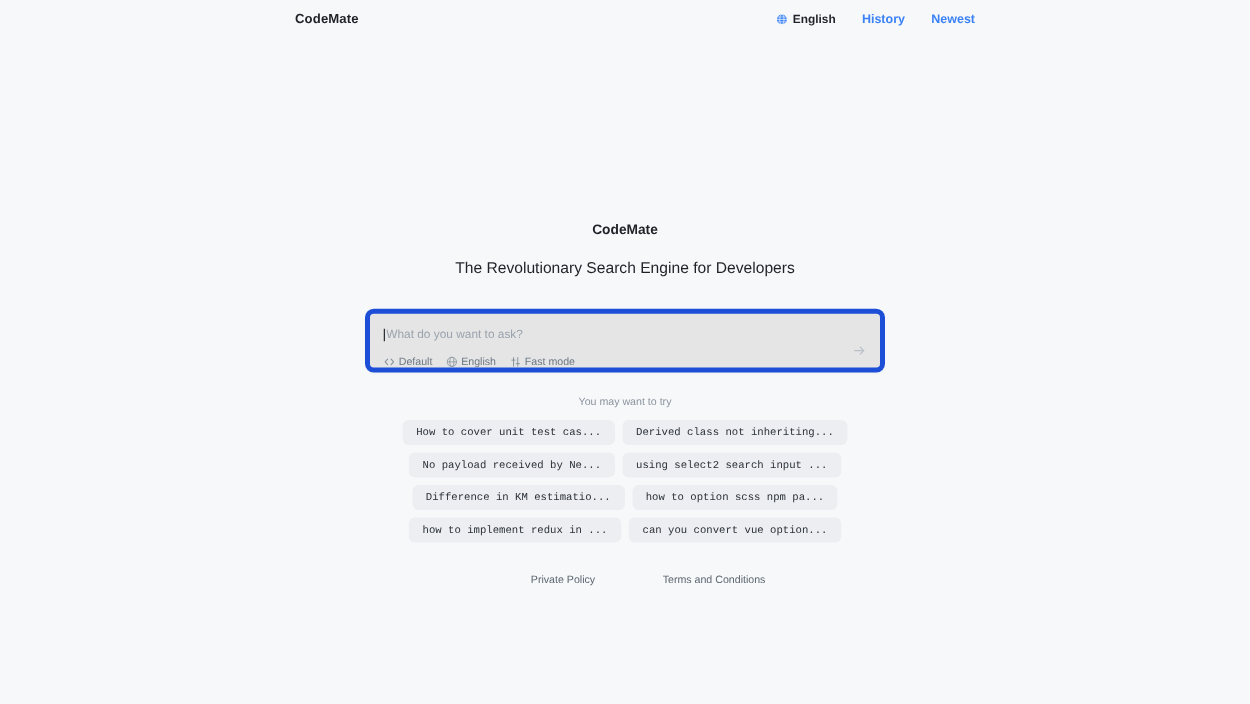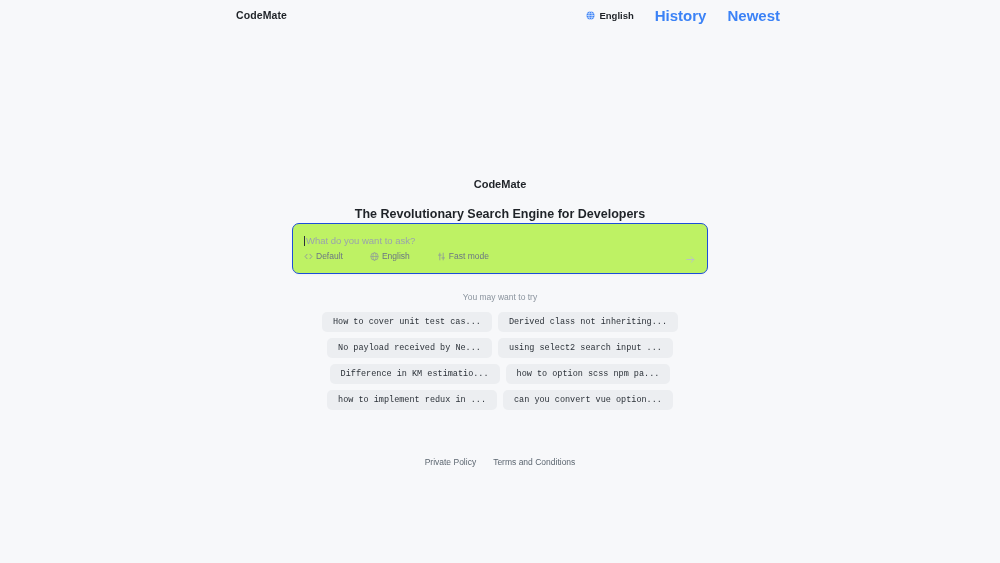--- a/index.html
+++ b/index.html
@@ -58,21 +58,21 @@
     cursor: pointer;
   }
 
   .globe-ico {
     width: 9px;
     height: 9px;
     display: block;
   }
 
   .nav-link {
-    font-size: 15px;
+    font-size: 10px;
     font-weight: bold;
     color: #3b82f6;
     cursor: pointer;
     text-decoration: none;
   }
 
   
   .main {
     flex: 1;
     display: flex;
@@ -83,31 +83,31 @@
 
   .hero-title {
     font-size: 11px;
     font-weight: bold;
     color: #1f2328;
     margin-bottom: 17px;
   }
 
   .hero-sub {
     font-size: 12.5px;
-    font-weight: bold;
-    color: #1f2328;
-    margin-bottom: 2px;
+    font-weight: normal;
+    color: #1f2328;
+    margin-bottom: 26px;
   }
 
   
   .search-box {
     width: 416px;
     height: 51px;
-    background: #bef264;
-    border: 1px solid #1d4ed8;
+    background: #e5e5e5;
+    border: 4px solid #1d4ed8;
     border-radius: 7px;
     box-shadow: 0 1px 2px rgba(16,24,40,0.03);
     position: relative;
     padding: 9px 11px 0 11px;
   }
 
   .search-input-row {
     display: flex;
     align-items: center;
     height: 15px;
@@ -130,23 +130,23 @@
     color: #1f2328;
     width: 380px;
     padding: 0;
     line-height: 12px;
   }
   .search-input::placeholder { color: #9aa3ad; }
 
   .search-tools {
     position: absolute;
     left: 11px;
-    bottom: 12px;
-    display: flex;
-    gap: 27px;
+    bottom: 0;
+    display: flex;
+    gap: 11px;
   }
 
   .tool {
     display: flex;
     align-items: center;
     gap: 3px;
     font-size: 8.5px;
     color: #6b7683;
     cursor: pointer;
     white-space: nowrap;
@@ -207,20 +207,21 @@
     align-items: center;
     justify-content: center;
     gap: 17px;
   }
 
   .footer-link {
     font-size: 8.5px;
     color: #5c6670;
     text-decoration: none;
     cursor: pointer;
+    margin-left: 37px;
   }
 </style>
 </head>
 <body>
 
 <div class="page">
 
   <div class="header">
     <div class="brand">CodeMate</div>
 

